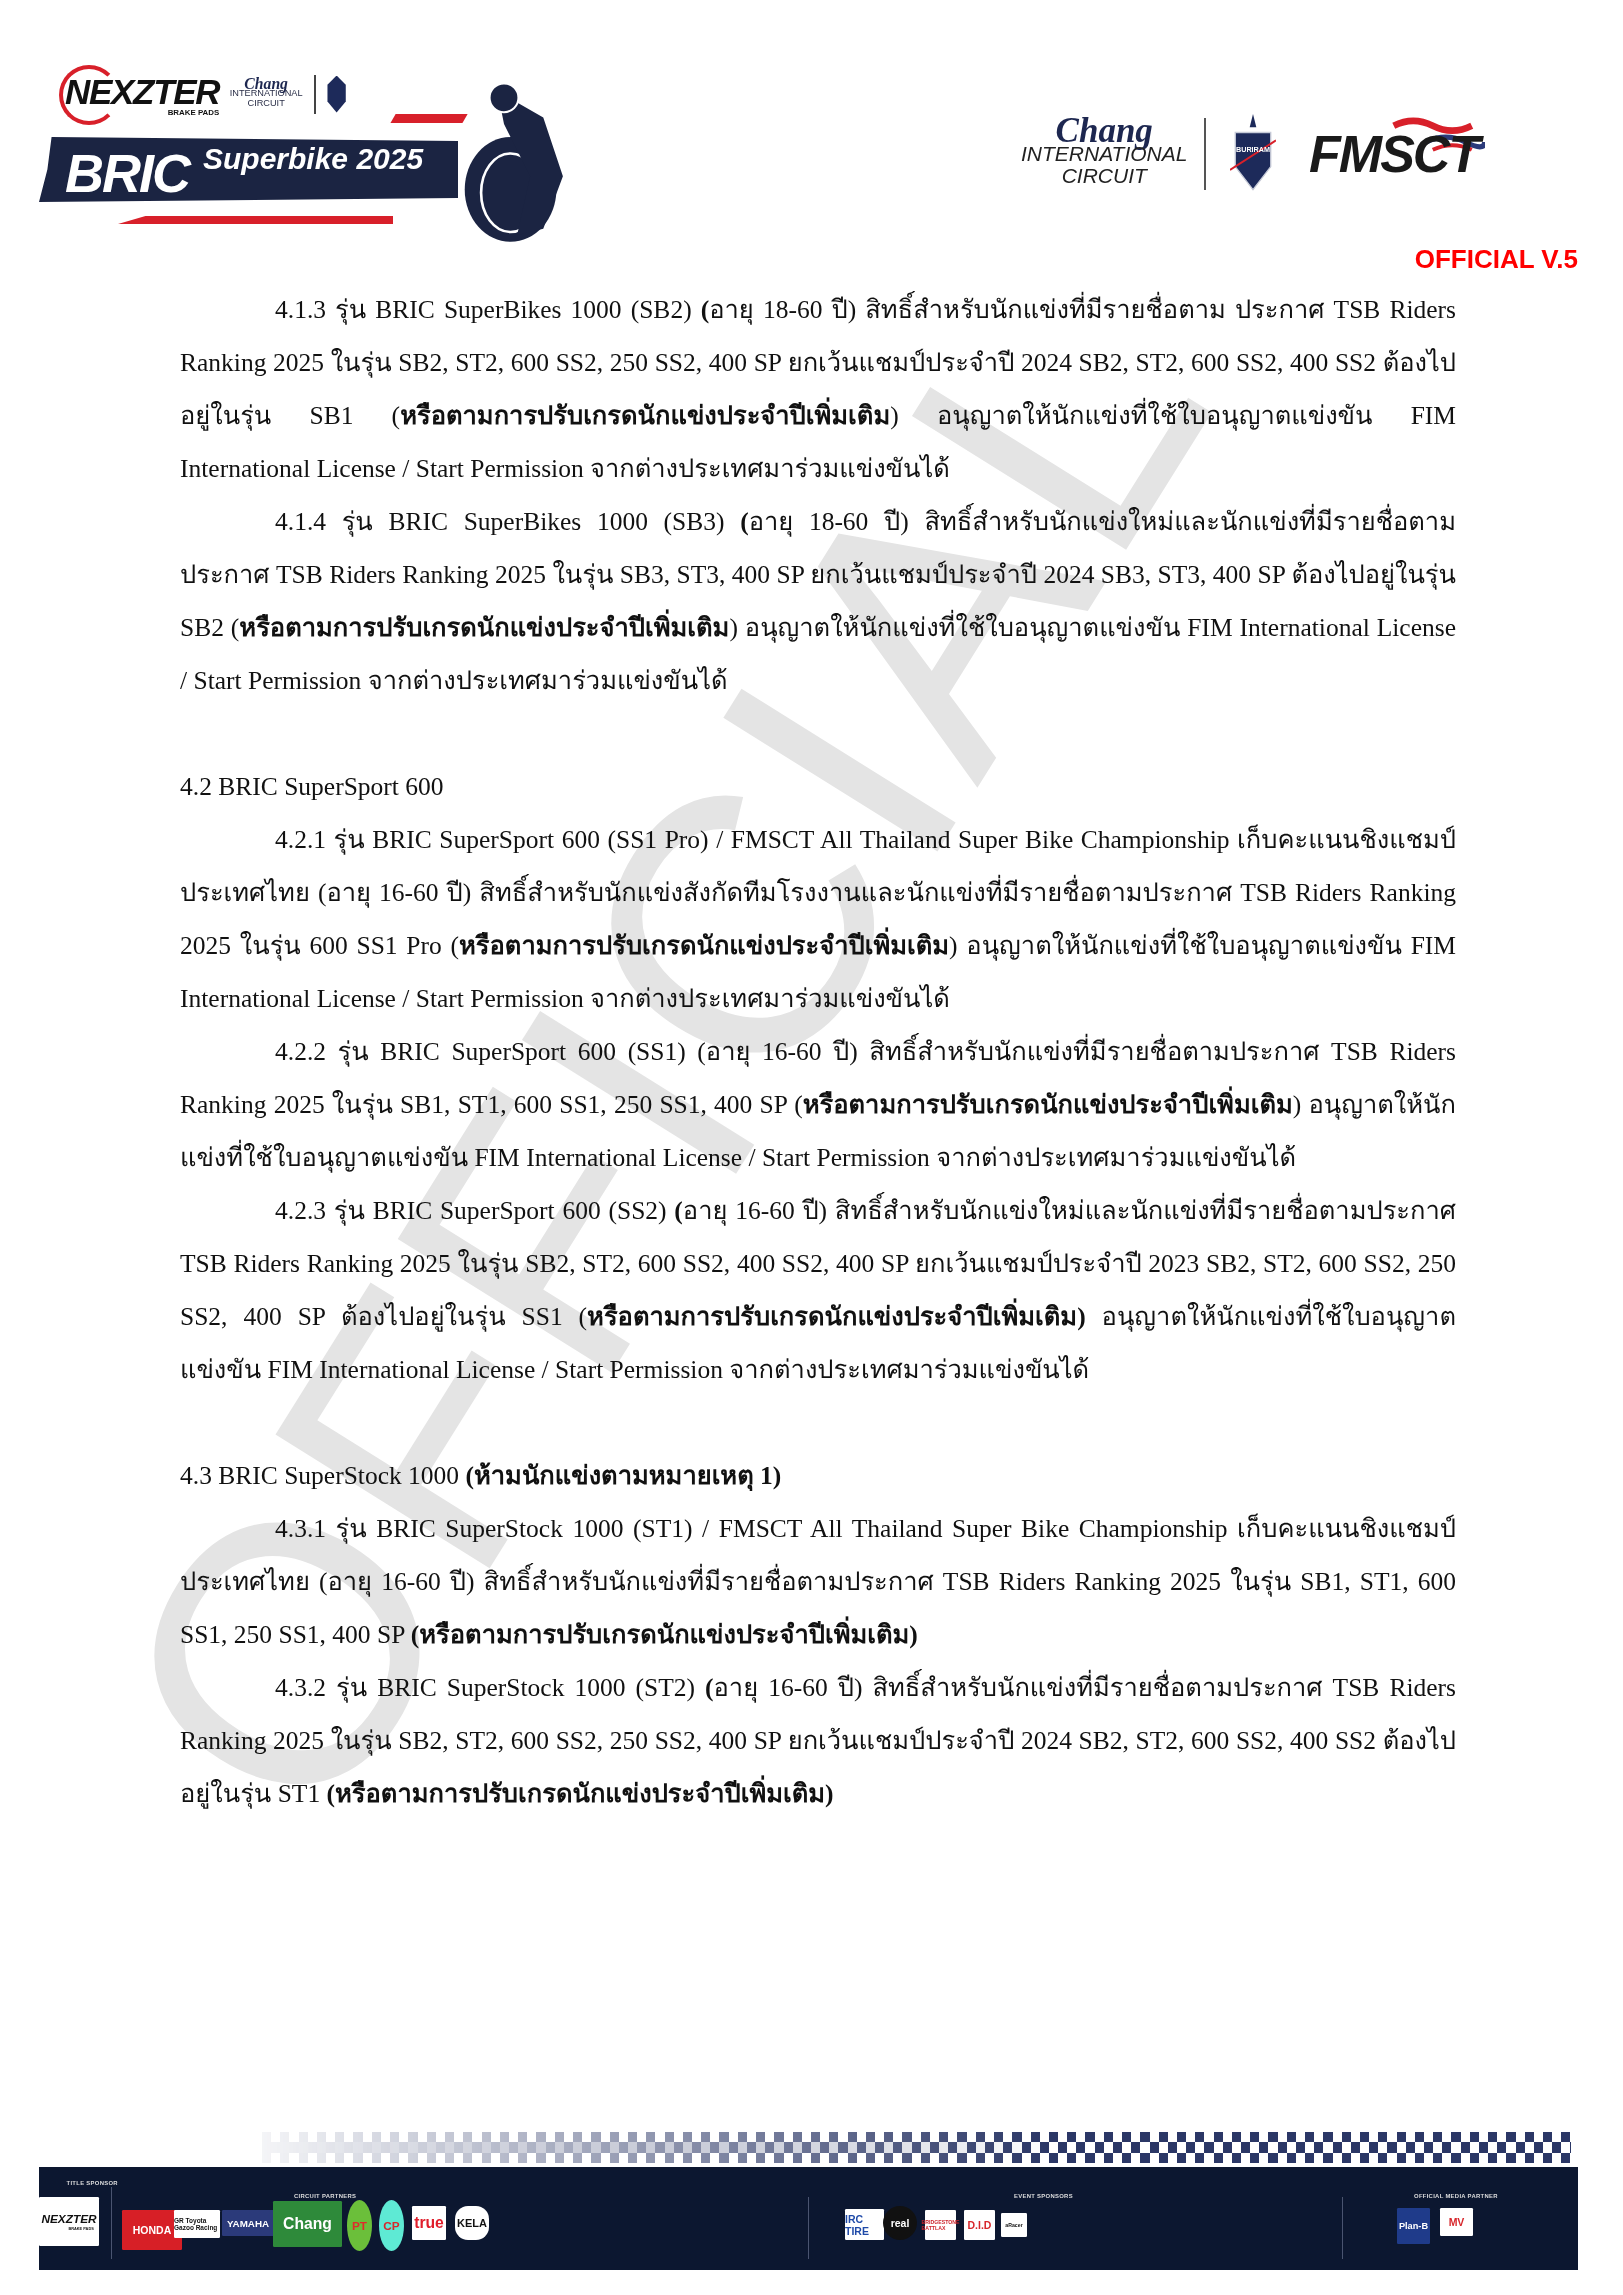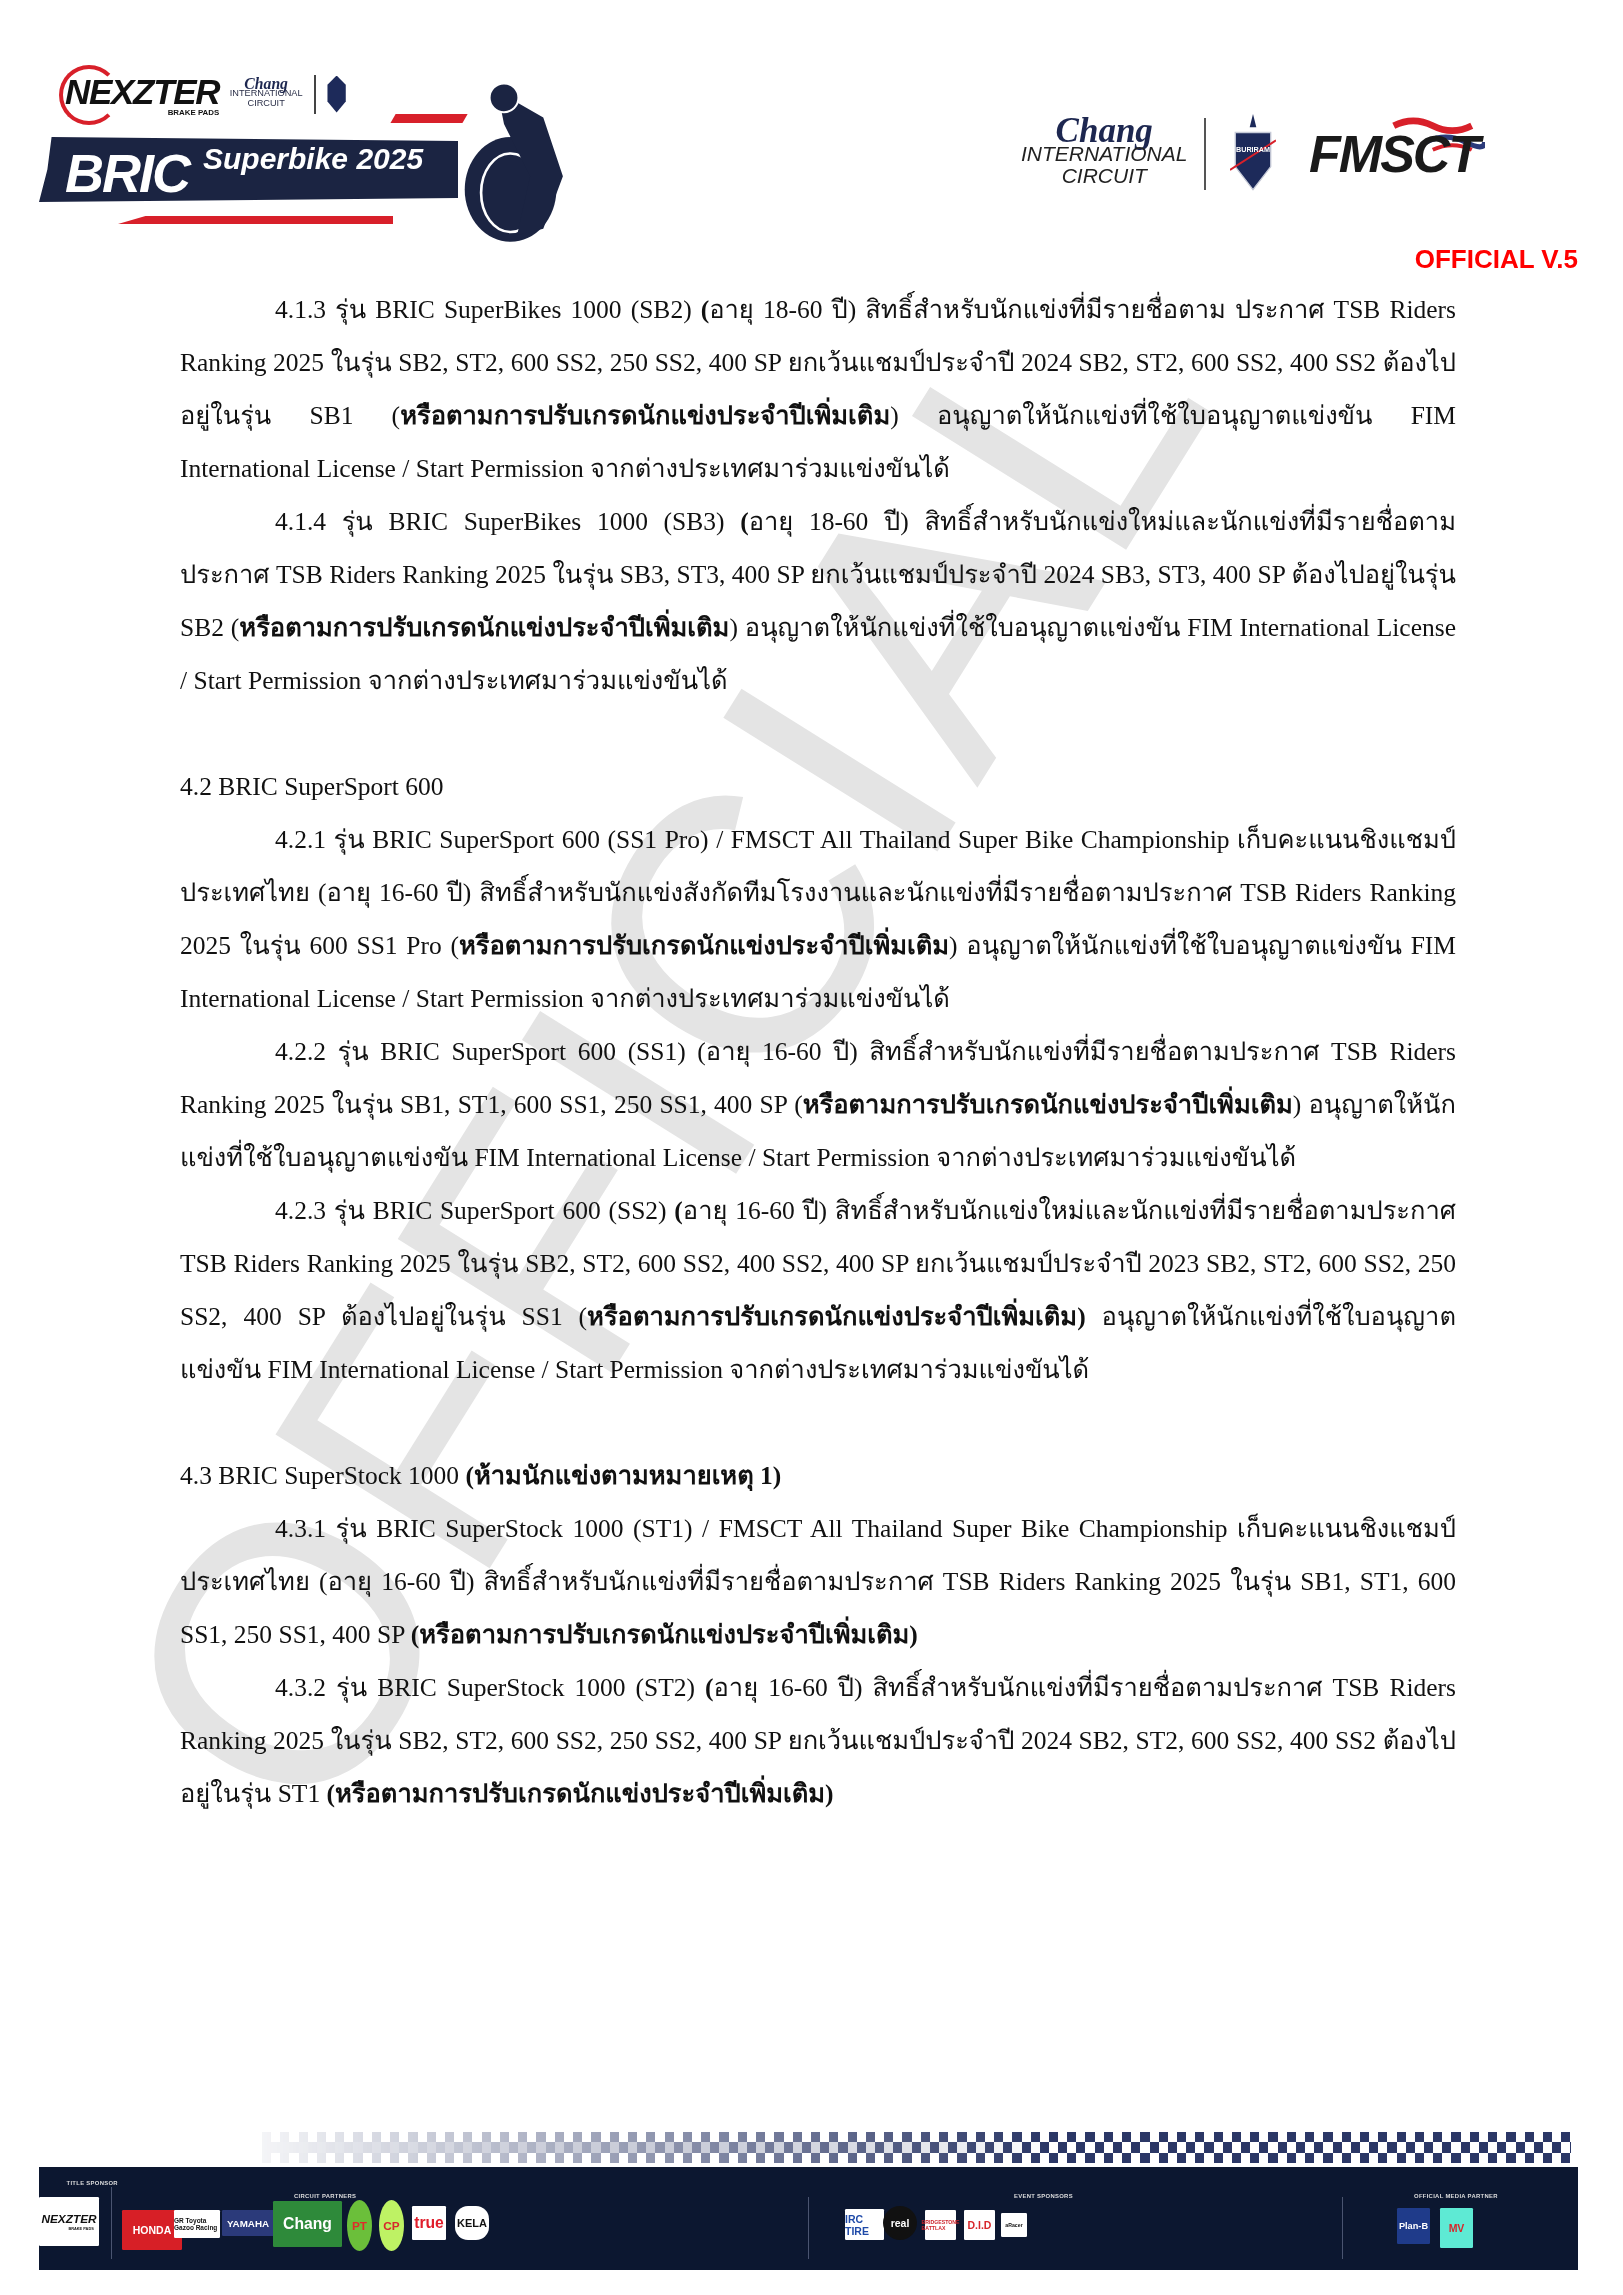--- a/index.html
+++ b/index.html
@@ -152,35 +152,35 @@
   </div>
   <div class="f-divider" style="left:72px;top:19.6px;height:72px;"></div>
 
   <div class="f-label" style="left:255px;top:26px;">CIRCUIT PARTNERS</div>
   <div id="circuit-logos">
       <div class="logo" style="left: 83px; top: 43px; width: 60px; height: 40px; background: rgb(215, 31, 38); color: rgb(255, 255, 255); font-size: 10.5px;">HONDA</div>
       <div class="logo" style="left: 135px; top: 43px; width: 46px; height: 27.5px; background: rgb(255, 255, 255); color: rgb(17, 17, 17); font-size: 6.5px;">GR Toyota Gazoo Racing</div>
       <div class="logo" style="left: 183px; top: 43px; width: 52px; height: 26px; background: rgb(43, 58, 122); color: rgb(255, 255, 255); font-size: 9.8px;">YAMAHA</div>
       <div class="logo" style="left: 234px; top: 34px; width: 69px; height: 46px; background: rgb(46, 138, 58); color: rgb(255, 255, 255); font-size: 15.7px;">Chang</div>
       <div class="logo" style="left: 308px; top: 33px; width: 25px; height: 51px; background: rgb(107, 191, 58); color: rgb(225, 42, 42); font-size: 11.8px; border-radius: 50%; text-align: center;">PT</div>
-      <div class="logo" style="left: 340px; top: 33px; width: 25px; height: 51px; background: #bef264; color: rgb(215, 38, 43); font-size: 11.8px; border-radius: 50%;">CP</div>
+      <div class="logo" style="left: 340px; top: 33px; width: 25px; height: 51px; background: #5eead4; color: rgb(215, 38, 43); font-size: 11.8px; border-radius: 50%;">CP</div>
       <div class="logo" style="left: 373px; top: 39px; width: 34px; height: 34px; background: rgb(255, 255, 255); color: rgb(224, 30, 43); font-size: 15.7px;">true</div>
       <div class="logo" style="left: 416px; top: 39px; width: 34px; height: 34px; background: rgb(255, 255, 255); color: rgb(17, 17, 17); font-size: 11px; border-radius: 13px;">KELA</div>
     </div>
 
   <div class="f-divider" style="left:769px;top:29.5px;height:62px;"></div>
   <div class="f-label" style="left:975px;top:26px;">EVENT SPONSORS</div>
   <div id="event-logos">
       <div class="logo" style="left: 806px; top: 42px; width: 39px; height: 31px; background: rgb(255, 255, 255); color: rgb(31, 74, 168); font-size: 10.5px;">IRC TIRE</div>
       <div class="logo" style="left: 844px; top: 39px; width: 34px; height: 34px; background: rgb(17, 17, 17); color: rgb(255, 255, 255); font-size: 10.5px; border-radius: 50%;">real</div>
       <div class="logo" style="left: 886px; top: 43px; width: 31px; height: 29.5px; background: rgb(255, 255, 255); color: rgb(204, 31, 39); font-size: 5.2px;">BRIDGESTONE BATTLAX</div>
       <div class="logo" style="left: 925px; top: 43px; width: 31px; height: 29.5px; background: rgb(255, 255, 255); color: rgb(215, 38, 43); font-size: 10.5px;">D.I.D</div>
       <div class="logo" style="left: 962px; top: 46px; width: 26px; height: 23.6px; background: rgb(255, 255, 255); color: rgb(17, 17, 17); font-size: 5.2px;">aRacer</div>
     </div>
 
   <div class="f-divider" style="left:1303px;top:29.5px;height:62px;"></div>
   <div class="f-label" style="left:1375px;top:26px;">OFFICIAL MEDIA PARTNER</div>
   <div id="media-logos">
       <div class="logo" style="left: 1358px; top: 41px; width: 33px; height: 36px; background: rgb(31, 59, 138); color: rgb(255, 255, 255); font-size: 9.2px;">Plan-B</div>
-      <div class="logo" style="left: 1401px; top: 41px; width: 33px; height: 40px; background: #5eead4; color: rgb(215, 38, 43); font-size: 10.5px;">MV</div>
+      <div class="logo" style="left: 1401px; top: 41px; width: 33px; height: 28px; background: #ffffff; color: rgb(215, 38, 43); font-size: 10.5px;">MV</div>
     </div>
 </div>
 
 
 </body></html>

